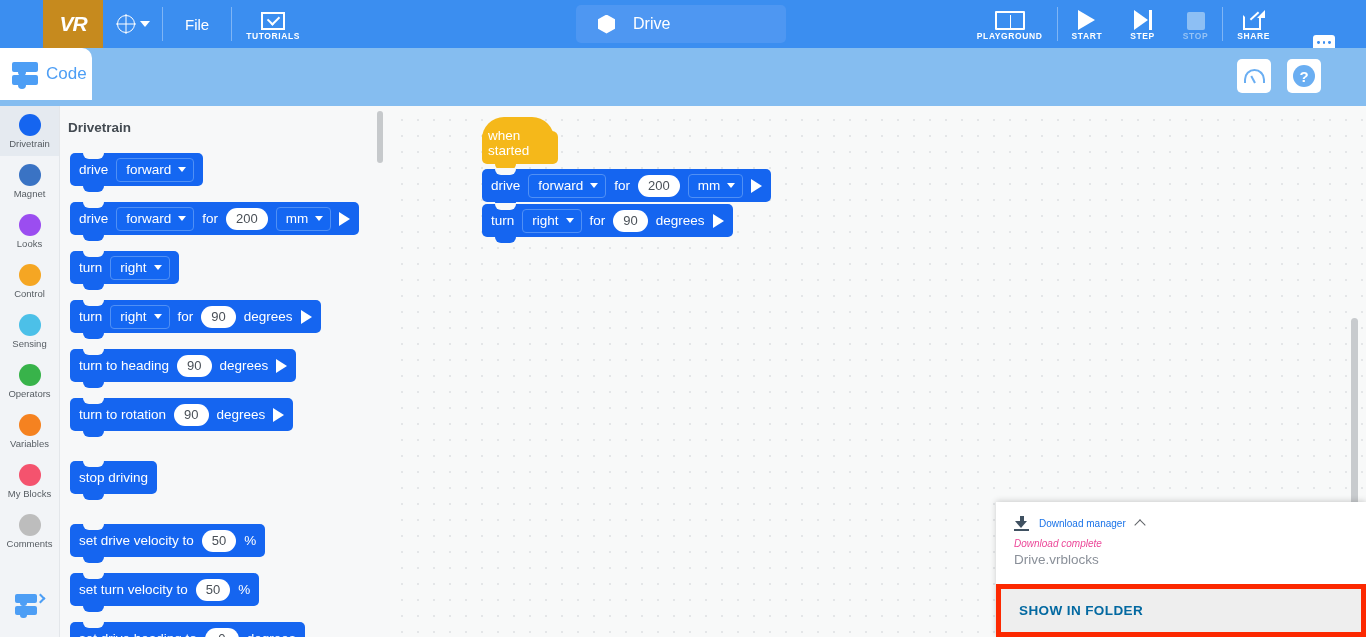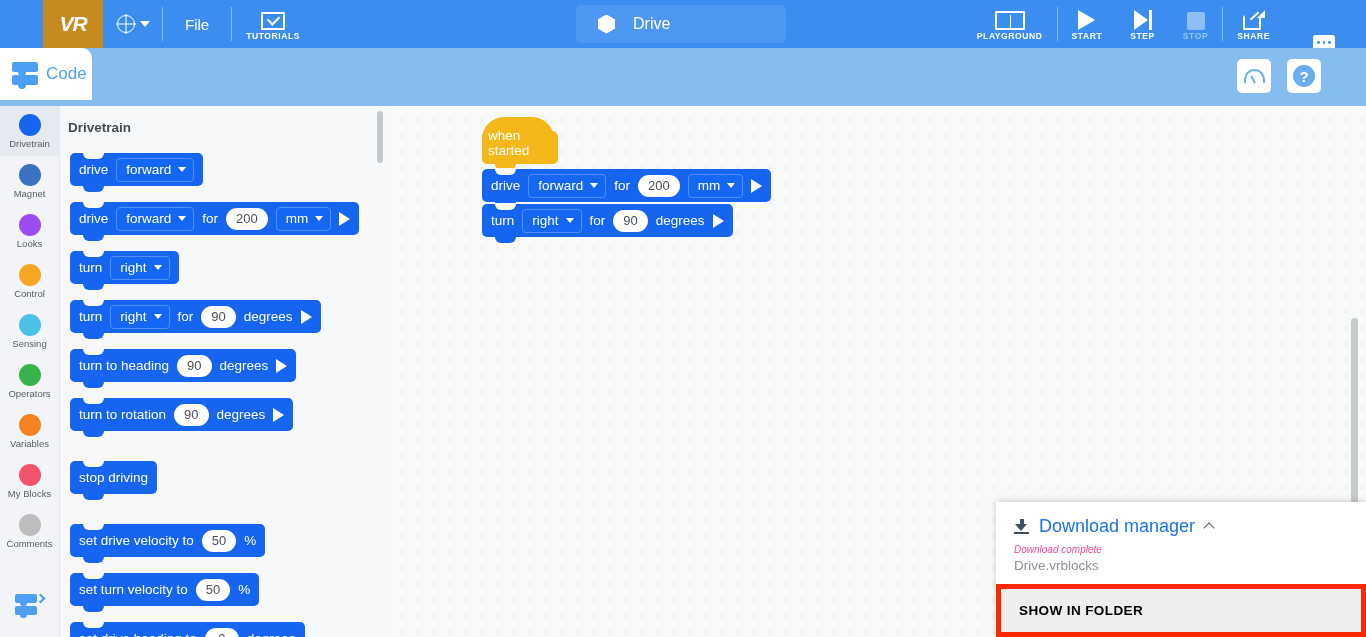--- a/index.html
+++ b/index.html
@@ -293,36 +293,36 @@
     padding: 14px 0 0 18px;
   }
   .dl-arrow { position: relative; width: 15px; height: 15px; }
   .dl-arrow .st { position: absolute; left: 5.5px; top: 0; width: 4px; height: 7px; background: #3f5161; }
   .dl-arrow .hd {
     position: absolute; left: 1px; top: 5px; width: 0; height: 0;
     border-left: 6.5px solid transparent; border-right: 6.5px solid transparent;
     border-top: 7px solid #3f5161;
   }
   .dl-arrow .ln { position: absolute; left: 0px; bottom: 0; width: 15px; height: 2.5px; background: #3f5161; }
-  .dl-hdr .ht2 { color: #1a73e8; font-size: 18px; }
+  .dl-hdr .ht2 { color: #1a73e8; font-size: 10px; }
   .chev-up {
     width: 8px; height: 8px; border-top: 1.8px solid #5f6368;
     border-right: 1.8px solid #5f6368; transform: rotate(-45deg); margin-top: 3px;
   }
   .dl-main { padding: 7px 0 0 18px; }
   .dl-t { font-size: 10px; color: #ec4899; font-style: italic; }
   .dl-f { font-size: 13.5px; color: #8a9099; margin-top: 3px; }
   .hl-box {
     position: absolute; left: 0; bottom: 0; width: 370px; height: 53px;
     border: 5px solid #fc2800; background: #fc2800;
   }
   .show-btn {
     position: absolute; left: 5px; bottom: 5px; width: 360px; height: 43px;
     background: #eeeeee; display: flex; align-items: center; padding-left: 18px;
-    color: #000000; font-size: 13.5px; font-weight: bold; letter-spacing: .4px;
+    color: #0369a1; font-size: 13.5px; font-weight: bold; letter-spacing: .4px;
   }
 </style>
 </head>
 <body>
 
 <div id="app">
 
   <div class="topbar">
     <div class="vr-logo">VR</div>
 

